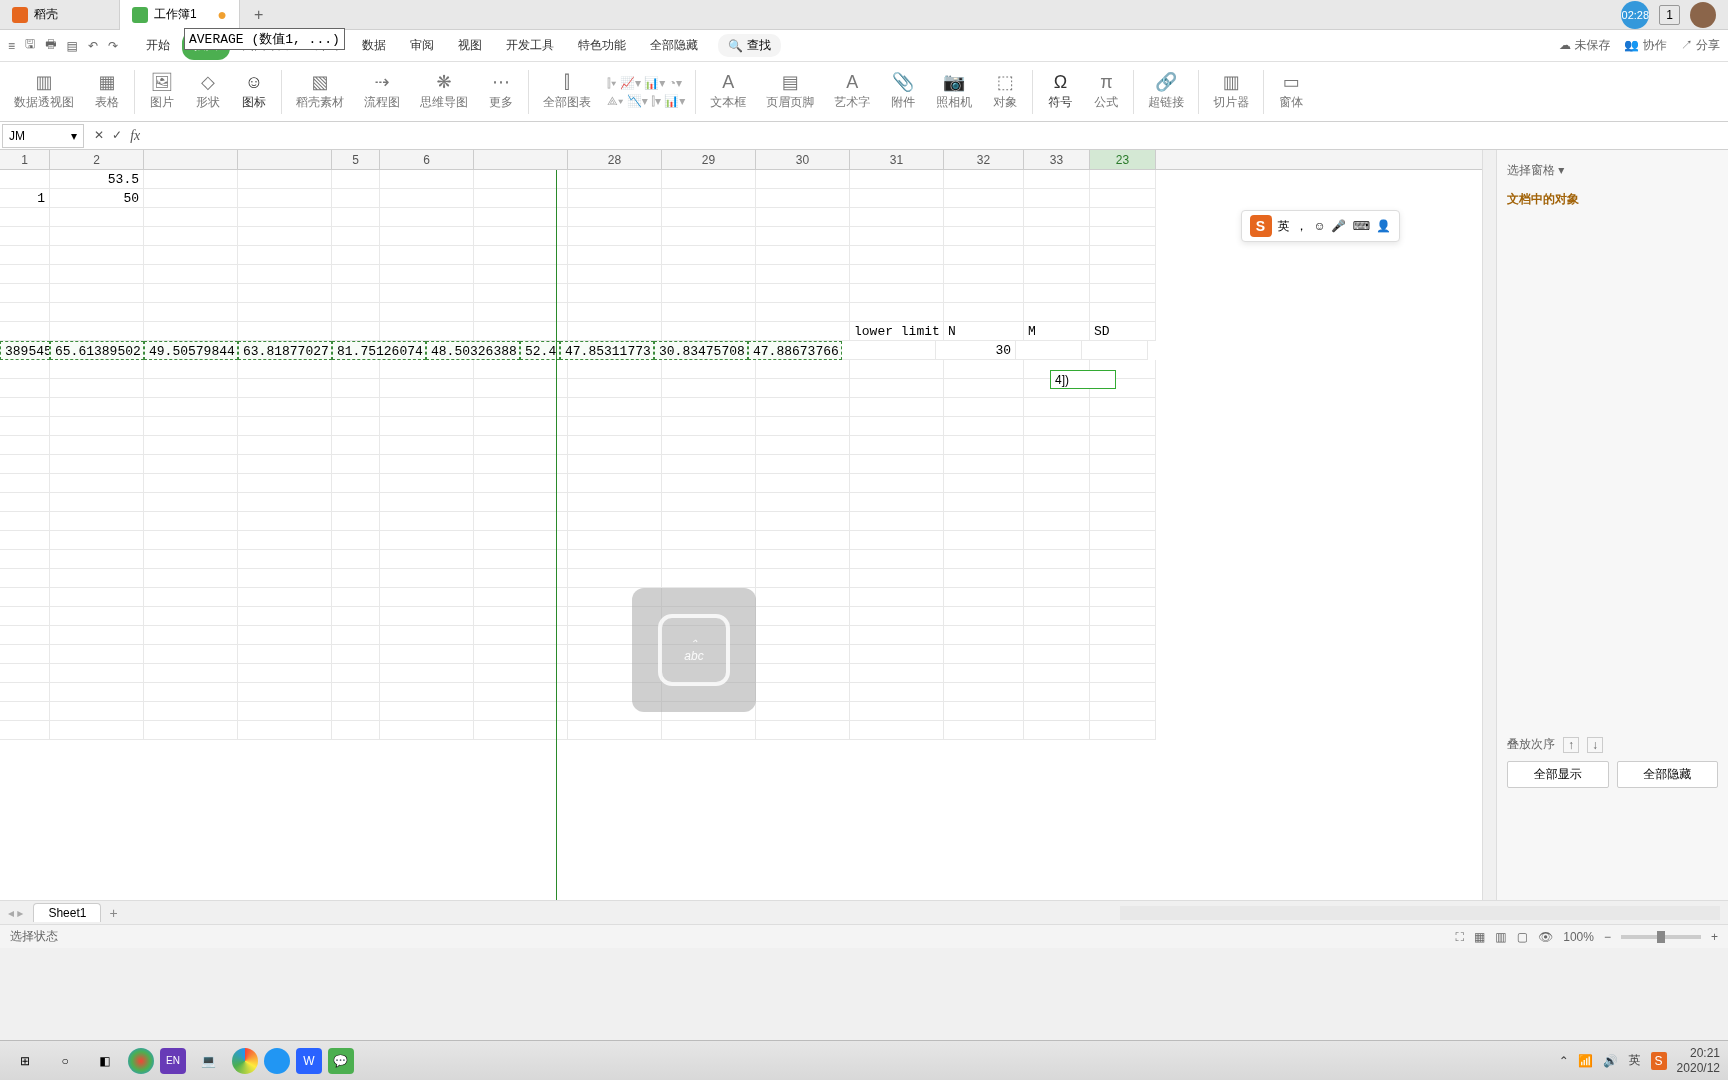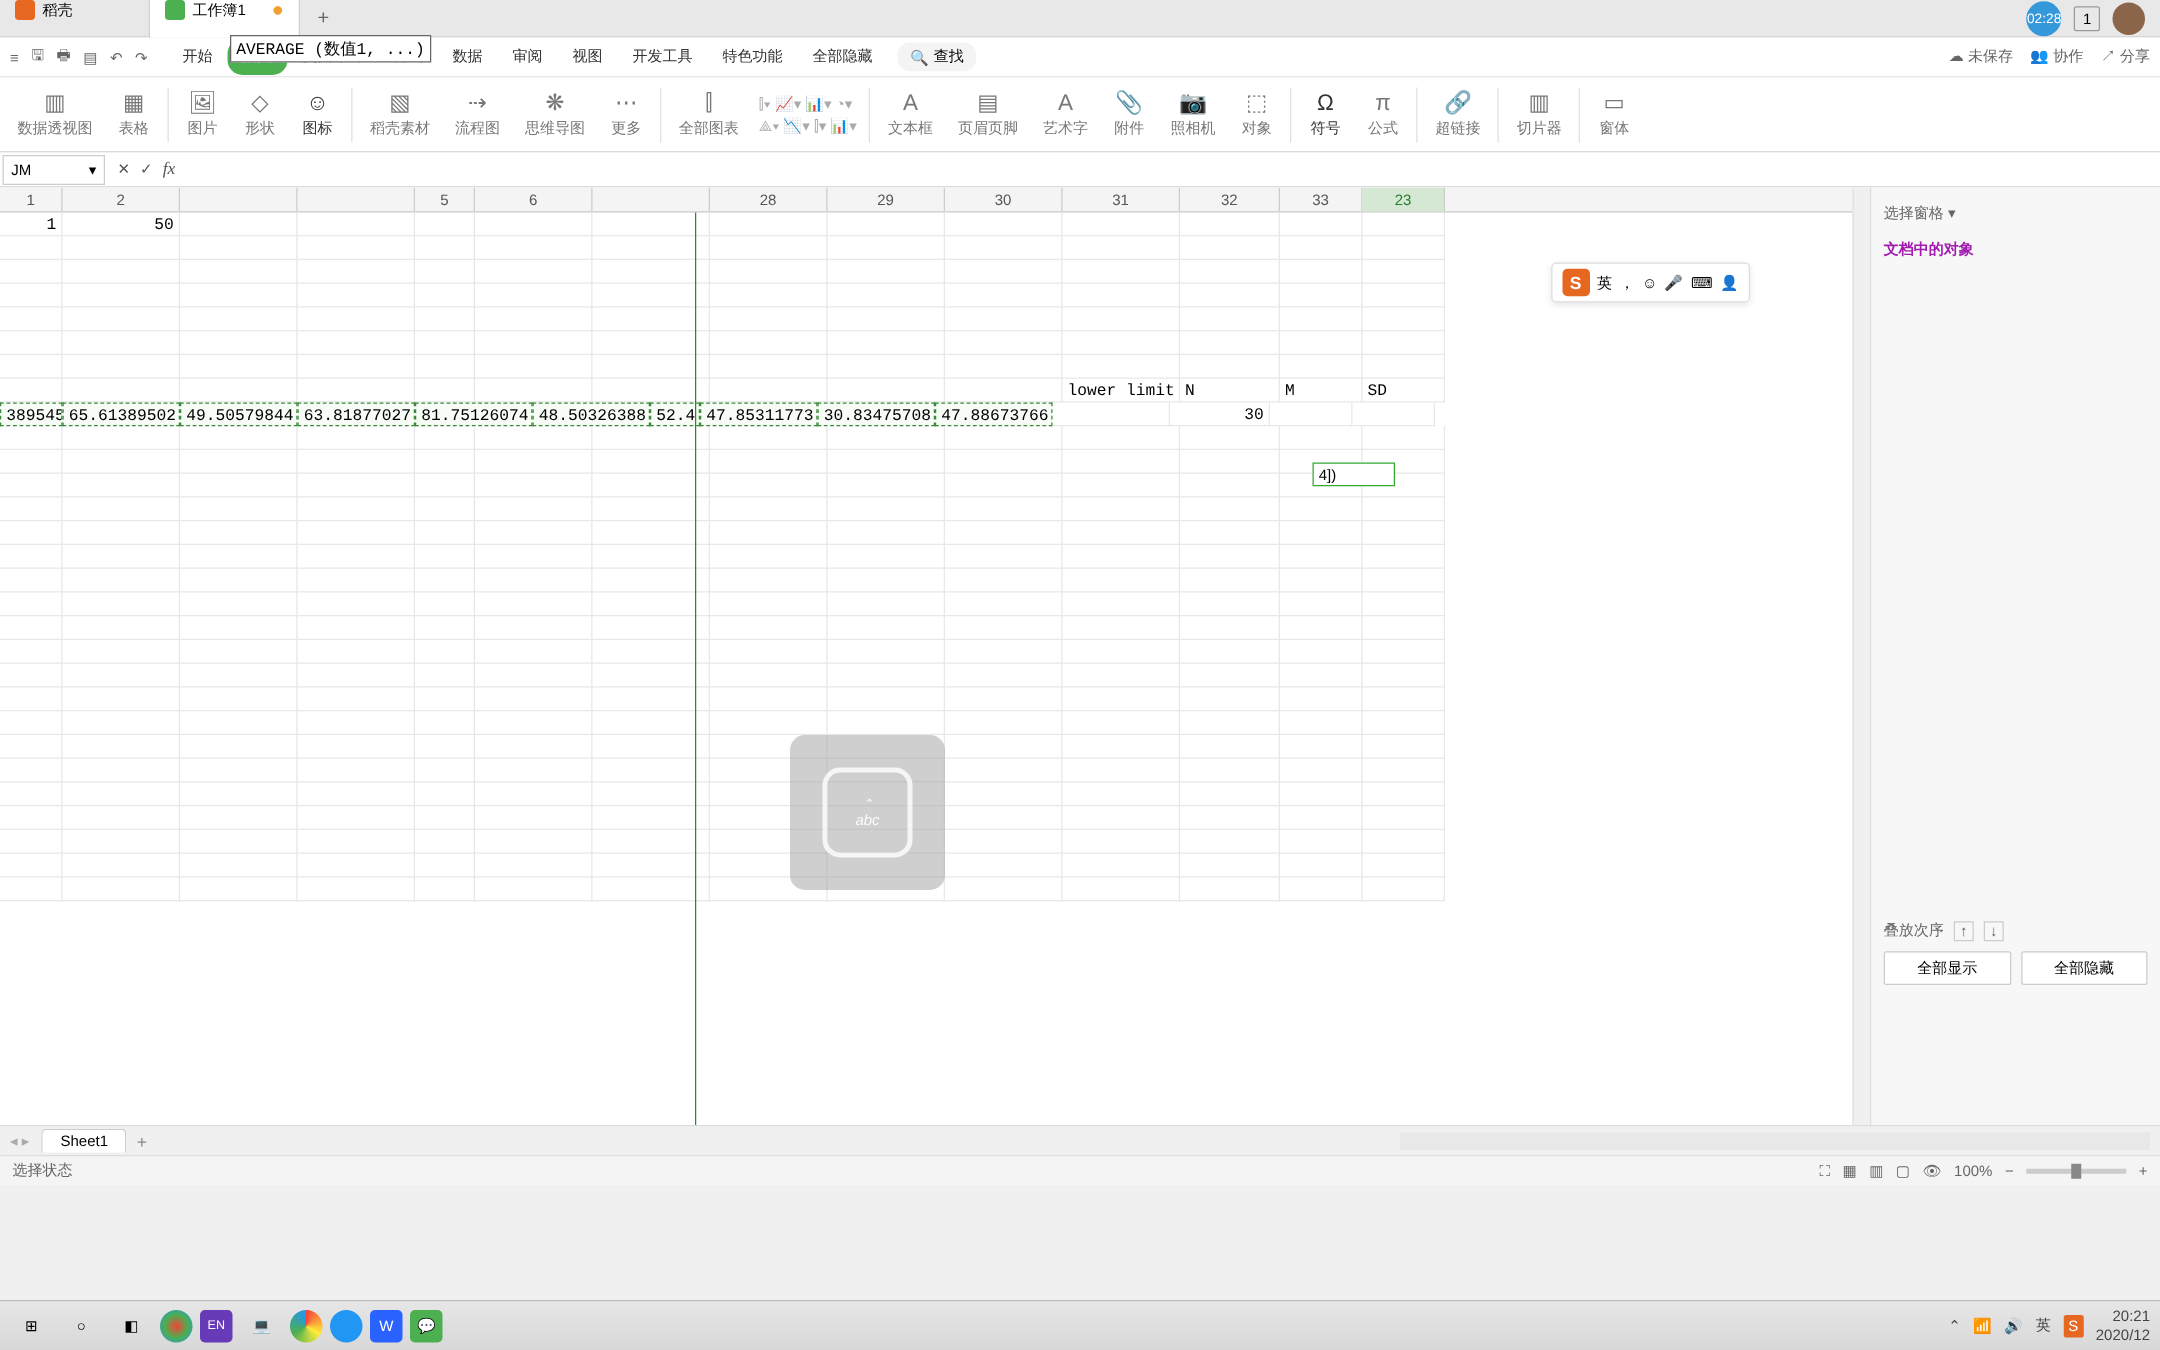--- a/index.html
+++ b/index.html
@@ -1,20 +1,20 @@
 <!DOCTYPE html>
 <html><head>
   <meta charset="utf-8">
   <style>
     * { margin: 0; padding: 0; box-sizing: border-box; font-family: "Microsoft YaHei", sans-serif; font-size: 12px; }
     body { background: #f0f0f0; width: 1728px; height: 1080px; overflow: hidden; position: relative; }
     
     
     .title-bar { height: 30px; background: #e8e8e8; display: flex; align-items: center; border-bottom: 1px solid #d0d0d0; }
-    .tab { height: 30px; display: flex; align-items: flex-start; padding: 0 12px; border-right: 1px solid #d0d0d0; gap: 6px; position: relative; min-width: 120px; }
+    .tab { height: 30px; display: flex; align-items: center; padding: 0 12px; border-right: 1px solid #d0d0d0; gap: 6px; position: relative; min-width: 120px; }
     .tab.active { background: #fff; }
     .tab-icon { width: 16px; height: 16px; border-radius: 3px; display: inline-block; }
     .tab-icon-orange { background: #e6671f; }
     .tab-icon-green { background: #4caf50; }
     .tab-close { margin-left: auto; color: #f0a030; font-size: 16px; }
     .tab-add { padding: 0 14px; font-size: 16px; color: #666; cursor: pointer; }
     .title-right { margin-left: auto; display: flex; gap: 10px; align-items: center; padding-right: 12px; }
     .clock-badge { background: #3498db; color: white; border-radius: 50%; width: 28px; height: 28px; display: flex; align-items: center; justify-content: center; font-size: 11px; }
     .win-count { border: 1px solid #999; padding: 2px 6px; border-radius: 2px; }
     .avatar { width: 26px; height: 26px; border-radius: 50%; background: #8b654a; }
@@ -53,21 +53,21 @@
     .col-h.active { background: #d4e8d4; color: #2a7a2a; }
     .grid { position: relative; height: 730px; }
     .grid-row { display: flex; height: 19px; }
     .cell { border-right: 1px solid #e8e8e8; border-bottom: 1px solid #e8e8e8; text-align: right; padding: 0 4px; font-family: "Courier New", monospace; font-size: 13px; line-height: 19px; overflow: hidden; white-space: nowrap; }
     .ants { border: 1px dashed #3a8a3a; background: rgba(100,200,100,0.05); }
     .green-divider { position: absolute; top: 0; width: 1px; background: #2a8a2a; height: 100%; z-index: 3; }
     .active-cell { border: 1px solid #33aa33; position: absolute; background: #fff; z-index: 2; font-family: "Courier New", monospace; font-size: 13px; display: flex; align-items: center; padding: 0 4px; }
     .scroll-v { width: 14px; background: #f0f0f0; border-left: 1px solid #ddd; }
     .side-pane { width: 232px; background: #f7f7f7; border-left: 1px solid #ddd; padding: 8px 10px; }
     .side-title { color: #666; padding: 4px 0; }
-    .side-head { font-weight: bold; padding: 8px 0; color: #a21caf; }
+    .side-head { font-weight: bold; padding: 8px 0; color: #a16207; }
     .side-btn-row { display: flex; gap: 8px; padding-top: 8px; }
     .side-btn { flex: 1; border: 1px solid #ccc; background: #fff; padding: 4px; text-align: center; border-radius: 2px; cursor: pointer; }
     
     
     .watermark { position: absolute; left: 632px; top: 588px; width: 124px; height: 124px; background: rgba(160,160,160,0.5); border-radius: 12px; display: flex; align-items: center; justify-content: center; z-index: 50; }
     .wm-inner { width: 72px; height: 72px; border: 4px solid rgba(255,255,255,0.8); border-radius: 14px; display: flex; flex-direction: column; align-items: center; justify-content: center; color: rgba(255,255,255,0.9); font-size: 22px; font-style: italic; }
     
     
     .ime-bar { position: absolute; right: 328px; top: 210px; display: flex; align-items: center; gap: 6px; background: #fff; border: 1px solid #ddd; border-radius: 4px; padding: 4px 8px; z-index: 40; box-shadow: 0 2px 6px rgba(0,0,0,0.1); }
     .ime-icon { width: 22px; height: 22px; background: #e6671f; border-radius: 4px; color: white; display: flex; align-items: center; justify-content: center; font-weight: bold; font-size: 14px; }
@@ -269,20 +269,36 @@
       <div class="col-h" style="width:94px">29</div>
       <div class="col-h" style="width:94px">30</div>
       <div class="col-h" style="width:94px">31</div>
       <div class="col-h" style="width:80px">32</div>
       <div class="col-h" style="width:66px">33</div>
       <div class="col-h active" style="width:66px">23</div>
     </div>
     <div class="grid">
       <div class="green-divider" style="left:556px;"></div>
 
+      <div class="grid-row">
+        <div class="cell" style="width:50px"></div>
+        <div class="cell" style="width:94px">53.5</div>
+        <div class="cell" style="width:94px"></div>
+          <div class="cell" style="width:94px"></div>
+          <div class="cell" style="width:48px"></div>
+          <div class="cell" style="width:94px"></div>
+          <div class="cell" style="width:94px"></div>
+          <div class="cell" style="width:94px"></div>
+          <div class="cell" style="width:94px"></div>
+          <div class="cell" style="width:94px"></div>
+          <div class="cell" style="width:94px"></div>
+          <div class="cell" style="width:80px"></div>
+          <div class="cell" style="width:66px"></div>
+          <div class="cell" style="width:66px"></div>
+      </div>
       <div class="grid-row">
         <div class="cell" style="width:50px">1</div>
         <div class="cell" style="width:94px">50</div>
         <div class="cell" style="width:94px"></div>
           <div class="cell" style="width:94px"></div>
           <div class="cell" style="width:48px"></div>
           <div class="cell" style="width:94px"></div>
           <div class="cell" style="width:94px"></div>
           <div class="cell" style="width:94px"></div>
           <div class="cell" style="width:94px"></div>

